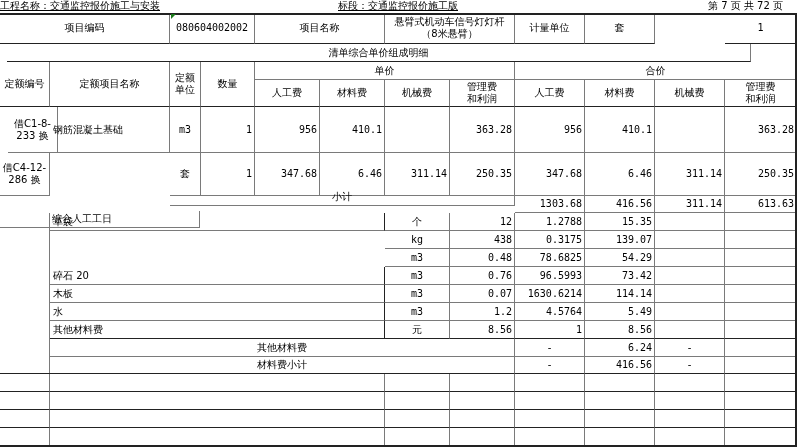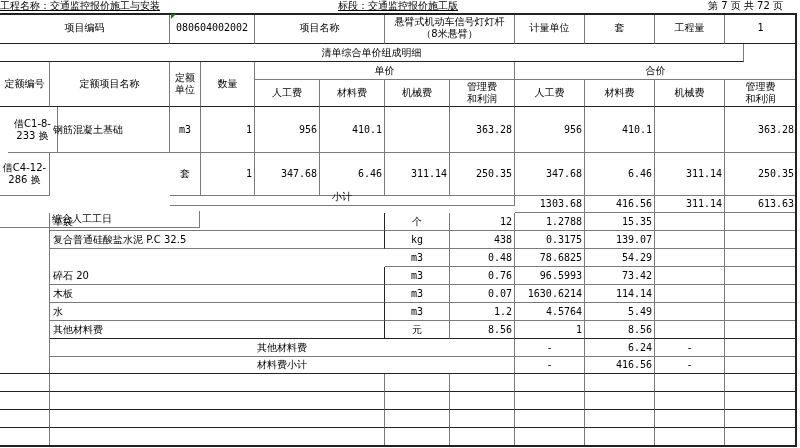--- a/index.html
+++ b/index.html
@@ -32,24 +32,23 @@
 
 <div class="grid">
 
   <div class="c bk" style="left:0;top:0;width:170px;height:31px">项目编码</div>
   <div class="c bk mono" style="left:170px;top:0;width:85px;height:31px">080604002002</div>
   <div class="c bk" style="left:255px;top:0;width:130px;height:31px">项目名称</div>
   <div class="c bk" style="left:385px;top:0;width:130px;height:31px">悬臂式机动车信号灯灯杆
 （8米悬臂）</div>
   <div class="c bk" style="left:515px;top:0;width:70px;height:31px">计量单位</div>
   <div class="c bk" style="left:585px;top:0;width:70px;height:31px">套</div>
-  <div class="c bk" style="left:655px;top:0;width:70px;height:31px">工程量</div>
   <div class="c bk mono" style="left:725px;top:0;width:72px;height:31px">1</div>
 
-  <div class="c bk" style="left:0;top:31px;width:744px;height:18px">清单综合单价组成明细</div>
+  <div class="c bk" style="left:7px;top:31px;width:744px;height:18px">清单综合单价组成明细</div>
 
   <div class="c bk" style="left:0;top:49px;width:50px;height:45px">定额编号</div>
   <div class="c bk" style="left:50px;top:49px;width:120px;height:45px">定额项目名称</div>
   <div class="c bk" style="left:170px;top:49px;width:31px;height:45px">定额
 单位</div>
   <div class="c bk" style="left:201px;top:49px;width:54px;height:45px">数量</div>
   <div class="c" style="left:255px;top:49px;width:260px;height:18px">单价</div>
   <div class="c" style="left:515px;top:49px;width:282px;height:18px">合价</div>
   <div class="c bk" style="left:255px;top:67px;width:65px;height:27px">人工费</div>
   <div class="c bk" style="left:320px;top:67px;width:65px;height:27px">材料费</div>
@@ -99,21 +98,20 @@
   <div class="c" style="left:0;top:200px;width:50px;height:161px"></div>
 
   <div class="c l dk" style="left:50px;top:200px;width:335px;height:18px">草袋</div>
   <div class="c" style="left:385px;top:200px;width:65px;height:18px">个</div>
   <div class="c r" style="left:450px;top:200px;width:65px;height:18px">12</div>
   <div class="c r" style="left:515px;top:200px;width:70px;height:18px">1.2788</div>
   <div class="c r" style="left:585px;top:200px;width:70px;height:18px">15.35</div>
   <div class="c" style="left:655px;top:200px;width:70px;height:18px"></div>
   <div class="c" style="left:725px;top:200px;width:72px;height:18px"></div>
 
-  <div class="c l dk" style="left:50px;top:218px;width:335px;height:18px">复合普通硅酸盐水泥 P.C 32.5</div>
   <div class="c mono" style="left:385px;top:218px;width:65px;height:18px">kg</div>
   <div class="c r" style="left:450px;top:218px;width:65px;height:18px">438</div>
   <div class="c r" style="left:515px;top:218px;width:70px;height:18px">0.3175</div>
   <div class="c r" style="left:585px;top:218px;width:70px;height:18px">139.07</div>
   <div class="c" style="left:655px;top:218px;width:70px;height:18px"></div>
   <div class="c" style="left:725px;top:218px;width:72px;height:18px"></div>
 
   <div class="c mono" style="left:385px;top:236px;width:65px;height:18px">m3</div>
   <div class="c r" style="left:450px;top:236px;width:65px;height:18px">0.48</div>
   <div class="c r" style="left:515px;top:236px;width:70px;height:18px">78.6825</div>

